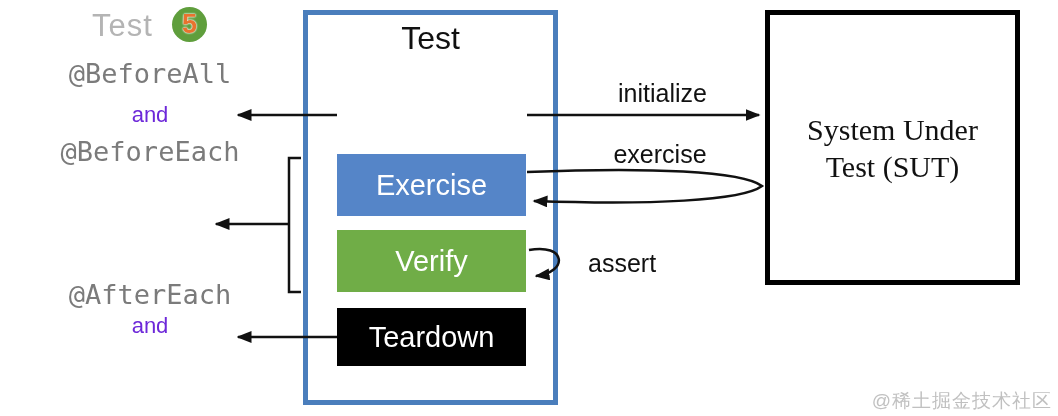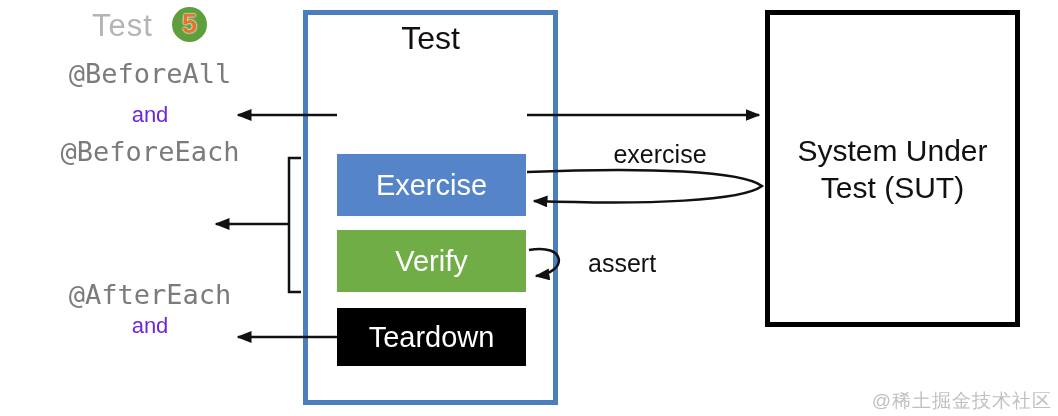--- a/index.html
+++ b/index.html
@@ -36,24 +36,24 @@
   .test-title{
     position:absolute;left:303px;top:20px;width:255px;text-align:center;
     font-size:32px;color:#111111;
   }
   .phase{
     position:absolute;left:337px;width:189px;display:flex;align-items:center;
     justify-content:center;color:#ffffff;font-size:29px;z-index:2;
   }
   
   .sut-box{
-    position:absolute;left:765px;top:10px;width:255px;height:317px;
+    position:absolute;left:765px;top:10px;width:255px;height:275px;
     border:5px solid #000000;box-sizing:border-box;background:#ffffff;
     display:flex;flex-direction:column;align-items:center;justify-content:center;
-    font-size:30px;color:#111111;line-height:37px;text-align:center;
+    font-size:30px;color:#111111;line-height:37px;text-align:center;font-family:Liberation Serif, serif;
   }
   
   .arrow-label{
     position:absolute;font-size:25px;color:#111111;white-space:nowrap;
   }
   
   #arrows{position:absolute;left:0;top:0;z-index:5;pointer-events:none;}
   
   .watermark{
     position:absolute;right:6px;bottom:2px;z-index:9;
@@ -79,20 +79,21 @@
 
   <div class="phase" style="top: 154px; height: 62px; background: rgb(85, 133, 200);">Exercise</div>
   <div class="phase" style="top: 308px; height: 58px; background: rgb(0, 0, 0);">Teardown</div>
   <div class="phase" style="top: 230px; height: 62px; background: rgb(112, 173, 71);">Verify</div>
 
   <div class="sut-box" style="border-color: rgb(0, 0, 0);">
     <div>System Under</div>
     <div>Test (SUT)</div>
   </div>
 
+  <div class="arrow-label" style="left:580px;top:79px;width:165px;text-align:center">initialize</div>
   <div class="arrow-label" style="left:580px;top:140px;width:160px;text-align:center">exercise</div>
   <div class="arrow-label" style="left:588px;top:249px">assert</div>
 
   <svg id="arrows" width="1058" height="416" viewBox="0 0 1058 416">
     <defs>
       <marker id="ah" viewBox="0 0 10 8" refX="9" refY="4" markerUnits="userSpaceOnUse" markerWidth="15" markerHeight="12" orient="auto">
         <path d="M0,0 L10,4 L0,8 Z" fill="#111111"></path>
       </marker>
     </defs>
 

